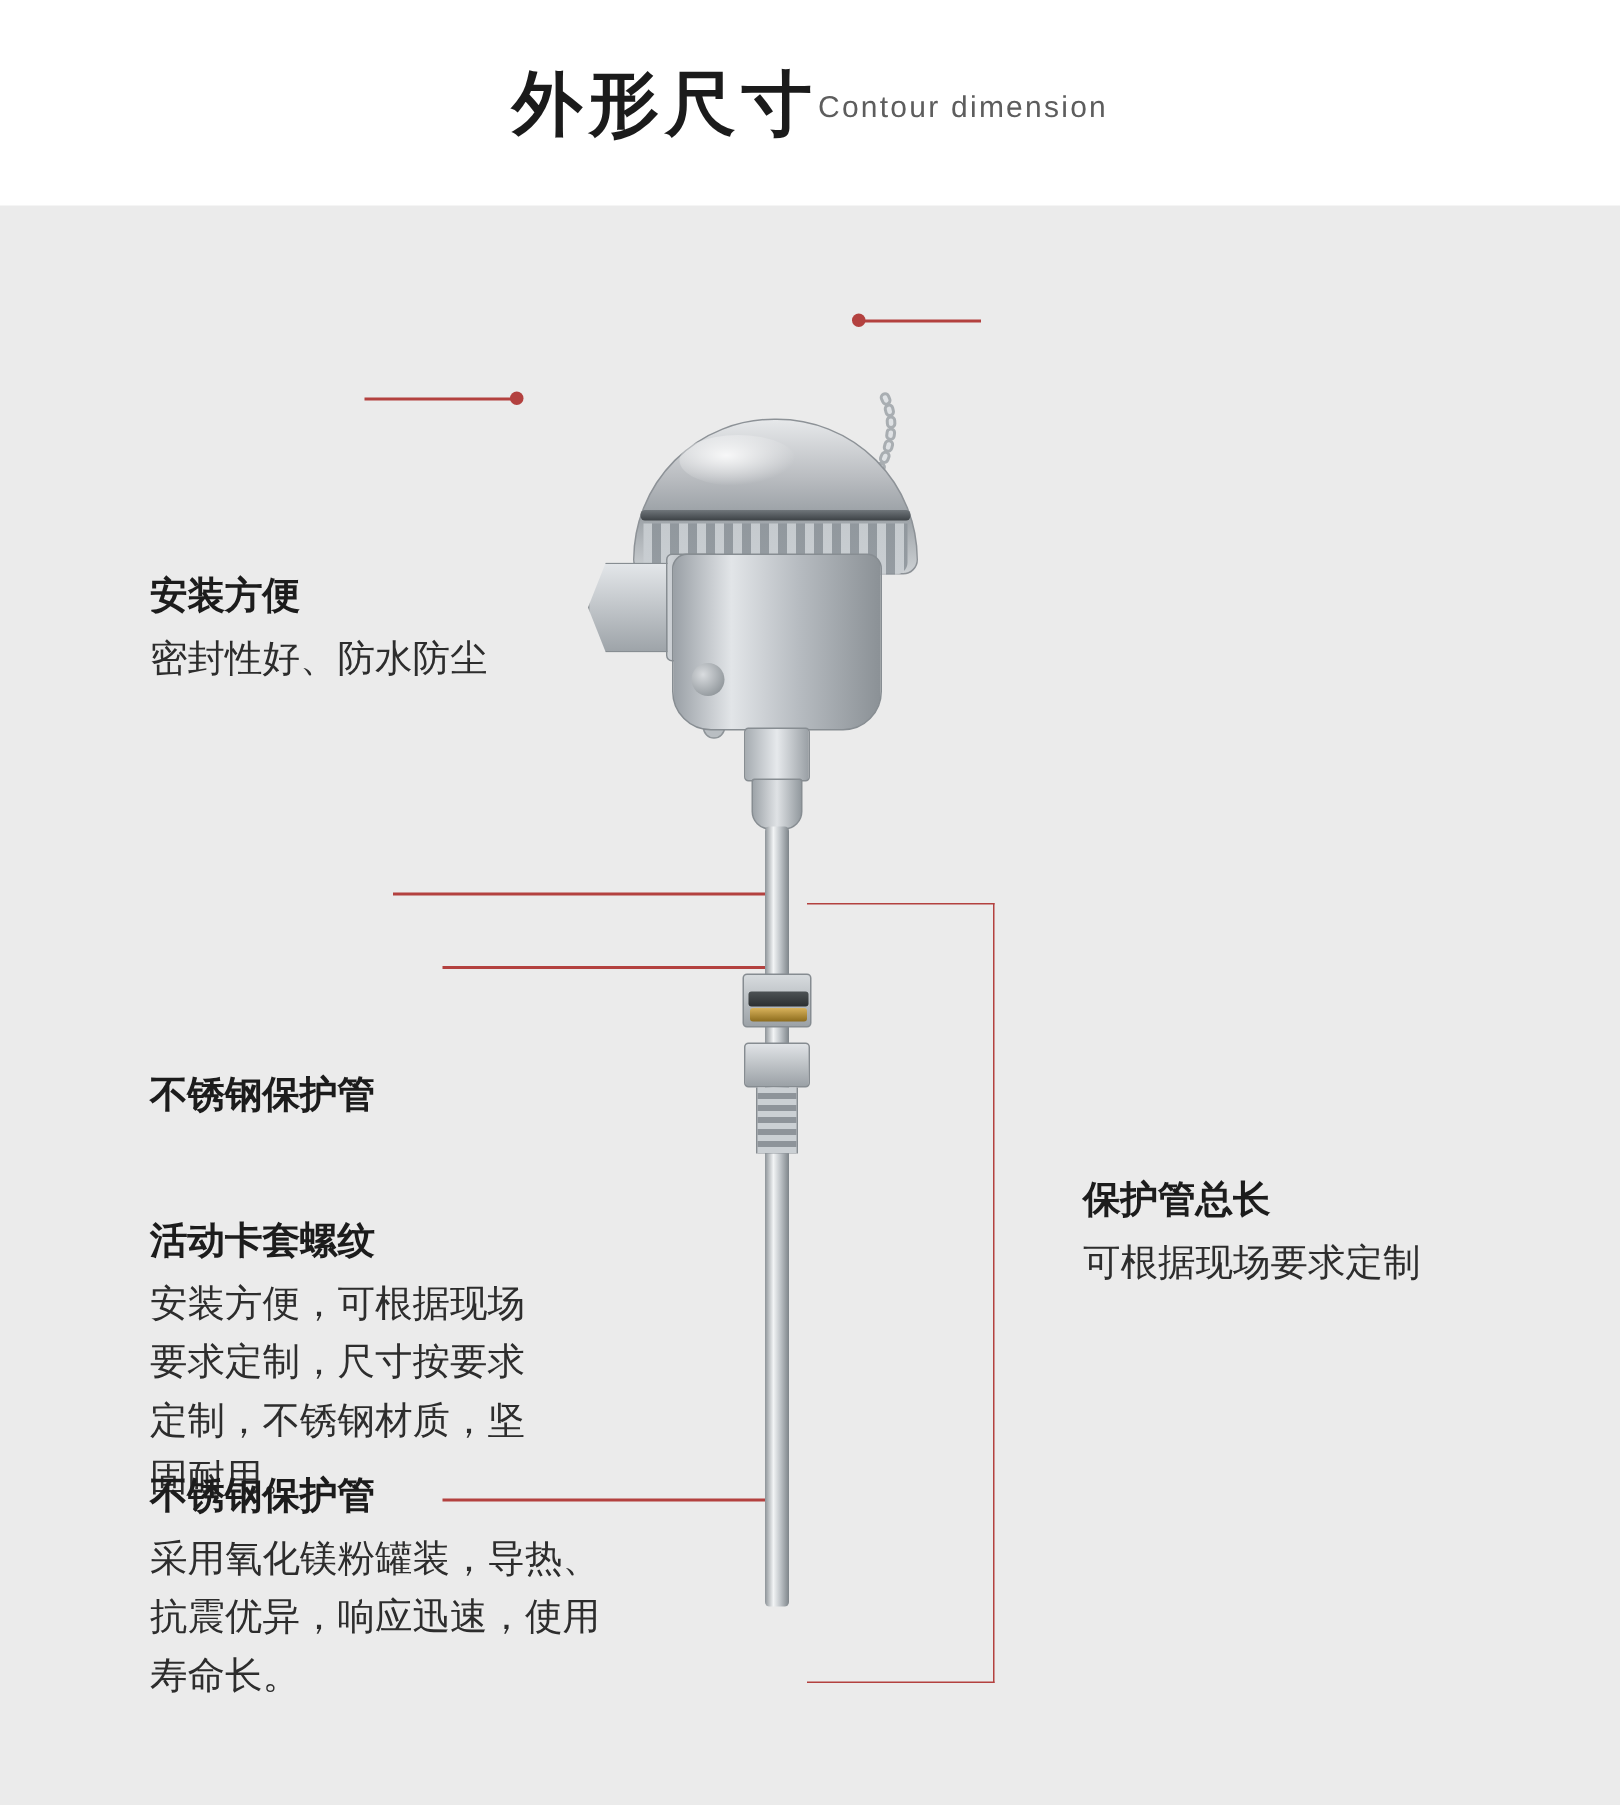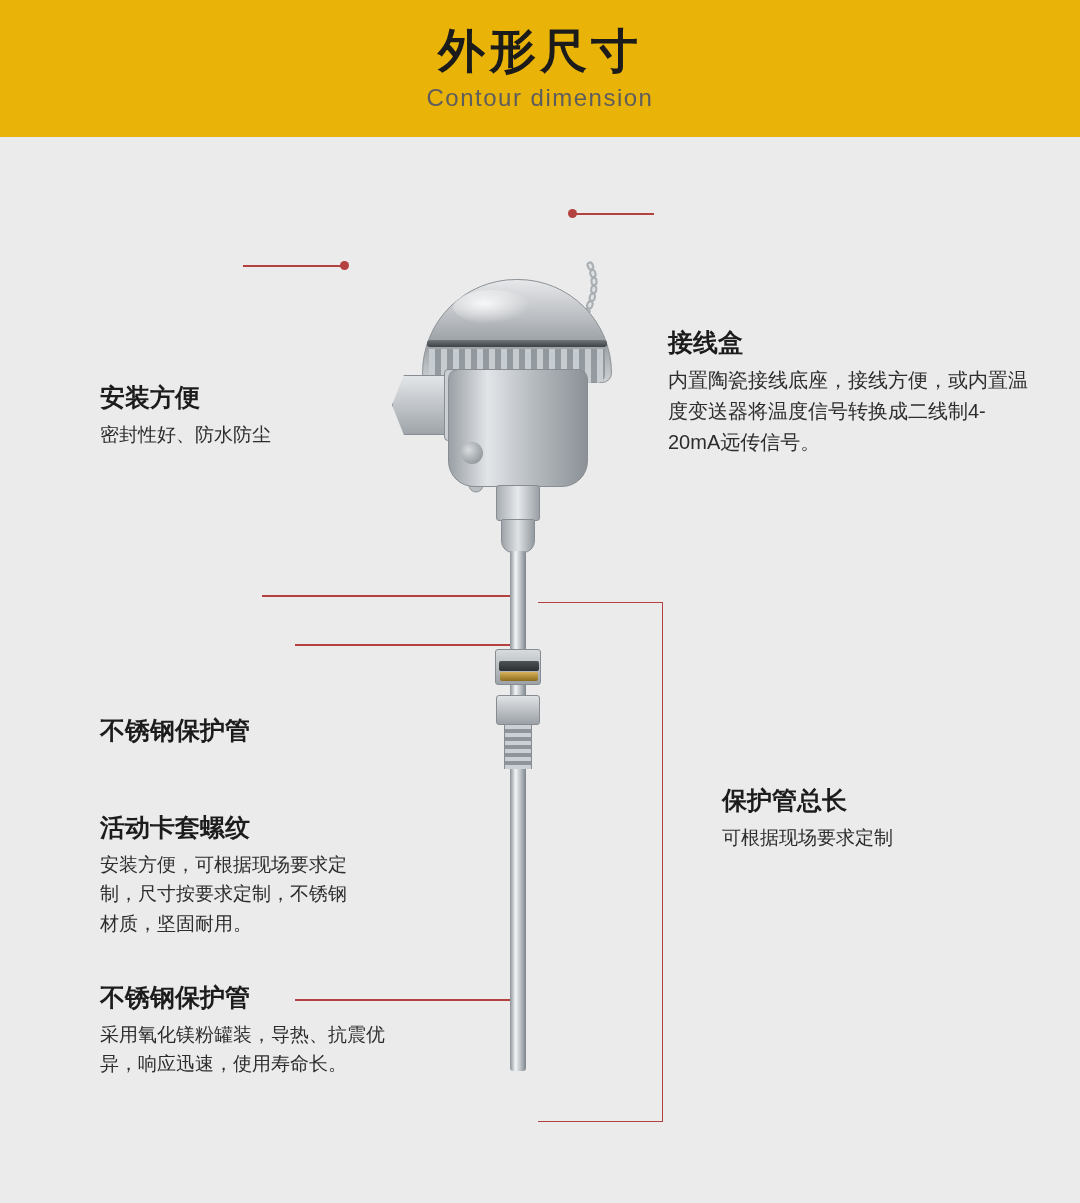--- a/index.html
+++ b/index.html
@@ -9,30 +9,30 @@
     background: #ebebeb;
     font-family: "Liberation Sans", "DejaVu Sans", sans-serif;
     position: relative;
     overflow: hidden;
     color: #2b2b2b;
   }
 
   
   .banner {
     position: absolute; left:0; top:0; width:1080px; height:137px;
-    background: #eab308;
-    display: flex; flex-direction: column;
+    background: #ffffff;
+    display: flex; 
     align-items: center; justify-content: center;
   }
   .banner-title {
     font-size: 47px; font-weight: bold; color: #1b1b1b;
     letter-spacing: 4px; line-height: 1.1;
   }
   .banner-sub {
-    font-size: 24px; color: #5d5d5d; letter-spacing: 1.5px;
+    font-size: 20px; color: #5d5d5d; letter-spacing: 1.5px;
     margin-top: 8px;
   }
 
   
   .stage { position:absolute; left:0; top:137px; width:1080px; height:1066px; }
 
   
   .device { position:absolute; left:400px; top:120px; width:290px; height:1000px; }
 
   
@@ -134,21 +134,21 @@
     border-left:1px solid #868c91; border-right:1px solid #868c91;
   }
 
   
   .label { position:absolute; }
   .label .title {
     font-size: 25px; font-weight: bold; color:#1c1c1c; white-space:nowrap;
     line-height:1.2;
   }
   .label .desc {
-    font-size: 19px; color:#2d2d2d; line-height:1.55; margin-top:8px;
+    font-size: 25px; color:#2d2d2d; line-height:1.55; margin-top:8px;
   }
   .label .desc.big { font-size:20px; }
 
   
   .line { position:absolute; background:#b3413f; }
   .hline { height:1.6px; }
   .dot {
     position:absolute; width:9px; height:9px; border-radius:50%;
     background:#b3413f;
   }
@@ -210,24 +210,20 @@
 
   <div class="line hline" style="left:295px; top:862px; width:215px;"></div>
 
   <div class="bracket" style="left:538px; top:465px; width:125px; height:520px;"></div>
 
   <div class="label" style="left:100px; top:245px;">
     <div class="title">安装方便</div>
     <div class="desc">密封性好、防水防尘</div>
   </div>
 
-  <div class="label" style="left:668px; top:190px; width:360px;">
-    <div class="title">接线盒</div>
-    <div class="desc big">内置陶瓷接线底座，接线方便，或内置温度变送器将温度信号转换成二线制4-20mA远传信号。</div>
-  </div>
 
   <div class="label" style="left:100px; top:578px;">
     <div class="title">不锈钢保护管</div>
   </div>
 
   <div class="label" style="left:100px; top:628px; width:255px;margin-top:47px;">
     <div class="title">活动卡套螺纹</div>
     <div class="desc">安装方便，可根据现场要求定制，尺寸按要求定制，不锈钢材质，坚固耐用。</div>
   </div>
 

